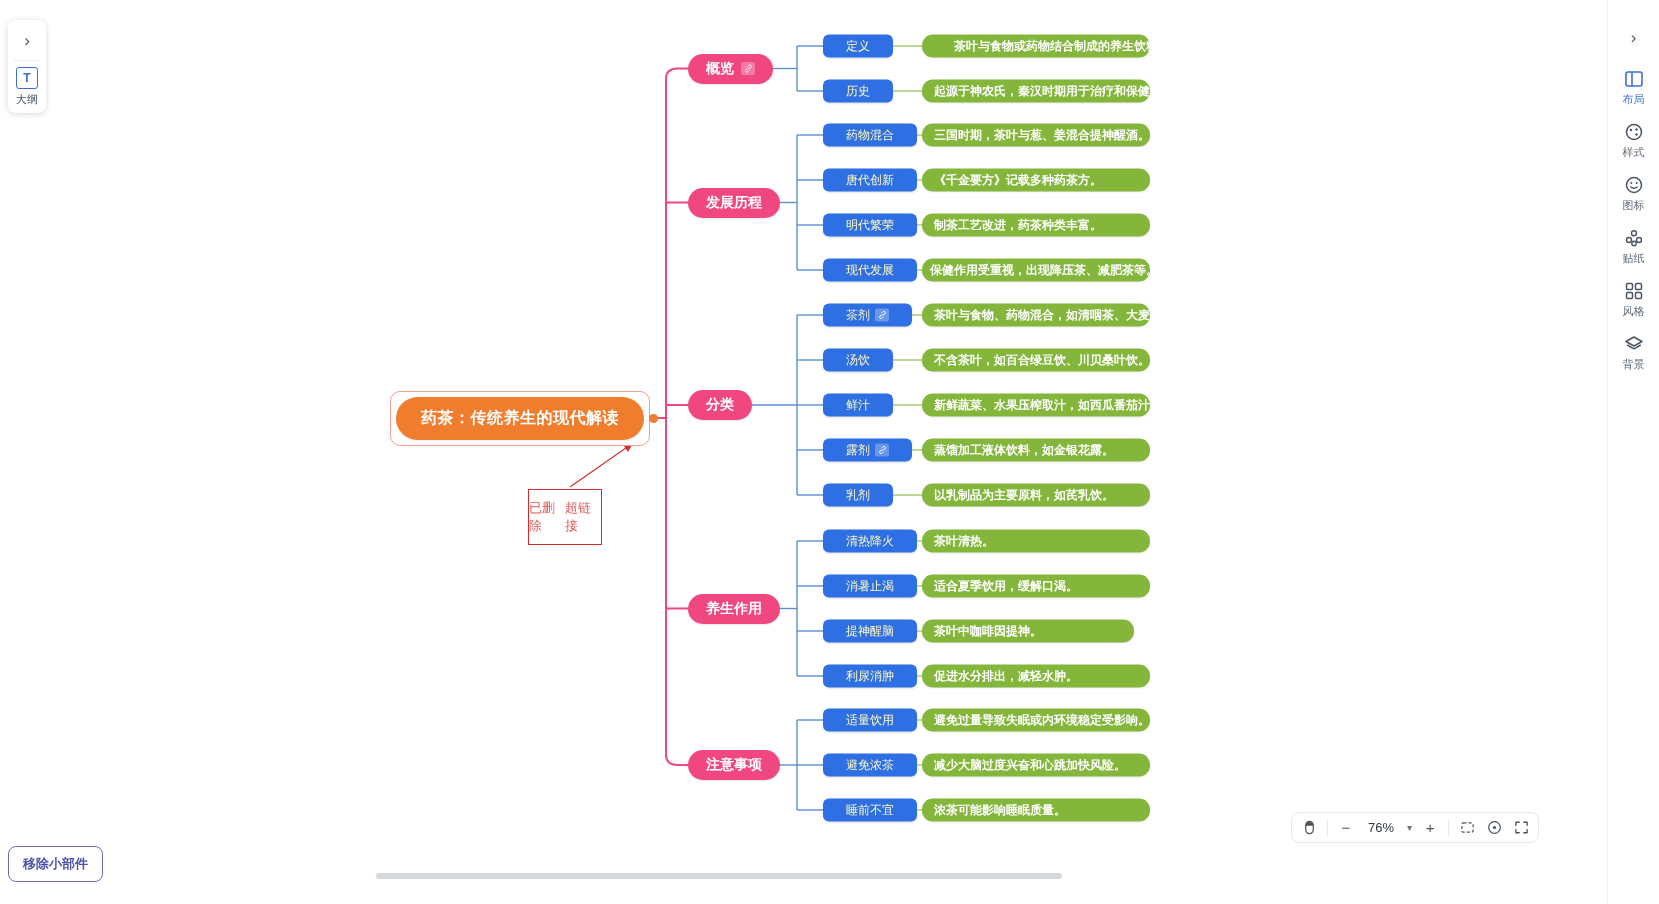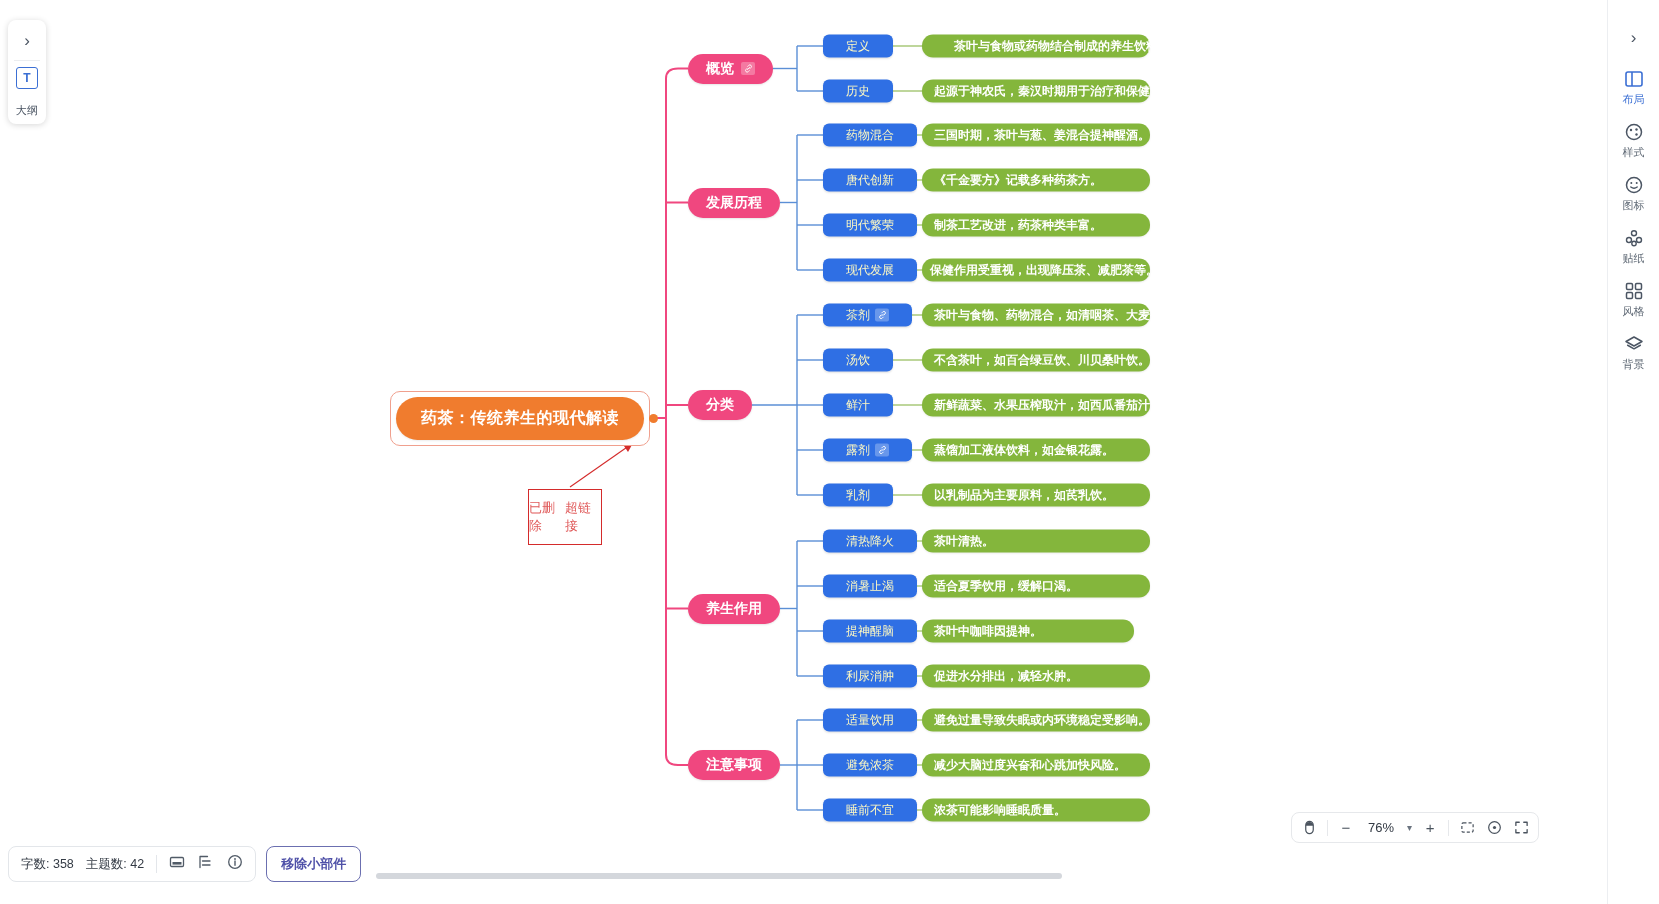--- a/index.html
+++ b/index.html
@@ -25,21 +25,21 @@
     display: flex; align-items: center; justify-content: center;
     color: #4b5563; font-size: 17px; cursor: pointer;
   }
   .tl-sep { width: 26px; height: 1px; background: #ebedf0; margin: 4px 0 6px; }
   .tl-item { display:flex; flex-direction:column; align-items:center; cursor:pointer; }
   .tl-item .glyph {
     width: 22px; height: 22px; border: 1.6px solid #3b6fd4; border-radius: 3px;
     color: #3b6fd4; font-size: 12px; font-weight: bold;
     display: flex; align-items: center; justify-content: center;
   }
-  .tl-item .lbl { font-size: 11px; color: #4b5563; margin-top: 14px; letter-spacing: .3px;}
+  .tl-item .lbl { font-size: 11px; color: #4b5563; margin-top: 3px; letter-spacing: .3px;}
 
   
   .rs {
     position: absolute; right: 0; top: 0; width: 52px; height: 904px;
     background: #fff; border-left: 1px solid #eceef1;
     display: flex; flex-direction: column; align-items: center;
     padding-top: 24px;
   }
   .rs-chevron {
     width: 28px; height: 28px; display:flex; align-items:center; justify-content:center;
@@ -444,45 +444,20 @@
         <svg width="20" height="20" viewBox="0 0 20 20">
             <path d="M10 3 L18 7.5 L10 12 L2 7.5 Z" fill="none" stroke="#4b5563" stroke-width="1.5" stroke-linejoin="round"></path>
             <path d="M3.2 11 L10 14.8 L16.8 11" fill="none" stroke="#4b5563" stroke-width="1.5" stroke-linejoin="round"></path>
           </svg>
       </div>
       <div class="lbl">背景</div>
     </div>
   </div>
 
   <div class="status">
-    <div class="status-pill">
-      <span class="txt">字数: 358</span>
-      <span class="txt">主题数: 42</span>
-      <span class="status-divider"></span>
-      <span class="mini">
-        <span>
-          <svg width="16" height="16" viewBox="0 0 16 16">
-              <rect x="1.5" y="3.5" width="13" height="9" rx="1.2" fill="none" stroke="#515b67" stroke-width="1.3"></rect>
-              <rect x="3.5" y="8" width="9" height="2.6" fill="#515b67"></rect>
-            </svg>
-        </span>
-        <span>
-          <svg width="16" height="16" viewBox="0 0 16 16">
-              <path d="M2 2.5 L9.5 2.5 M2 2.5 L2 13.5 M4.5 7 L12 7 M4.5 11 L12 11" fill="none" stroke="#515b67" stroke-width="1.3" stroke-linecap="round"></path>
-            </svg>
-        </span>
-        <span>
-          <svg width="16" height="16" viewBox="0 0 16 16">
-              <circle cx="8" cy="8" r="6.3" fill="none" stroke="#515b67" stroke-width="1.3"></circle>
-              <line x1="8" y1="7" x2="8" y2="11.3" stroke="#515b67" stroke-width="1.4" stroke-linecap="round"></line>
-              <circle cx="8" cy="5" r=".9" fill="#515b67"></circle>
-            </svg>
-        </span>
-      </span>
-    </div>
     <div class="btn-remove">移除小部件</div>
   </div>
 
   <div class="zoombar">
     <span class="zi">
       <svg width="15" height="15" viewBox="0 0 16 16">
           <rect x="4" y="1.5" width="8" height="13" rx="4" fill="none" stroke="#4a535e" stroke-width="1.3"></rect>
           <path d="M4 6.2 A4 4 0 0 1 12 6.2 Z" fill="#4a535e"></path>
         </svg>
     </span>

